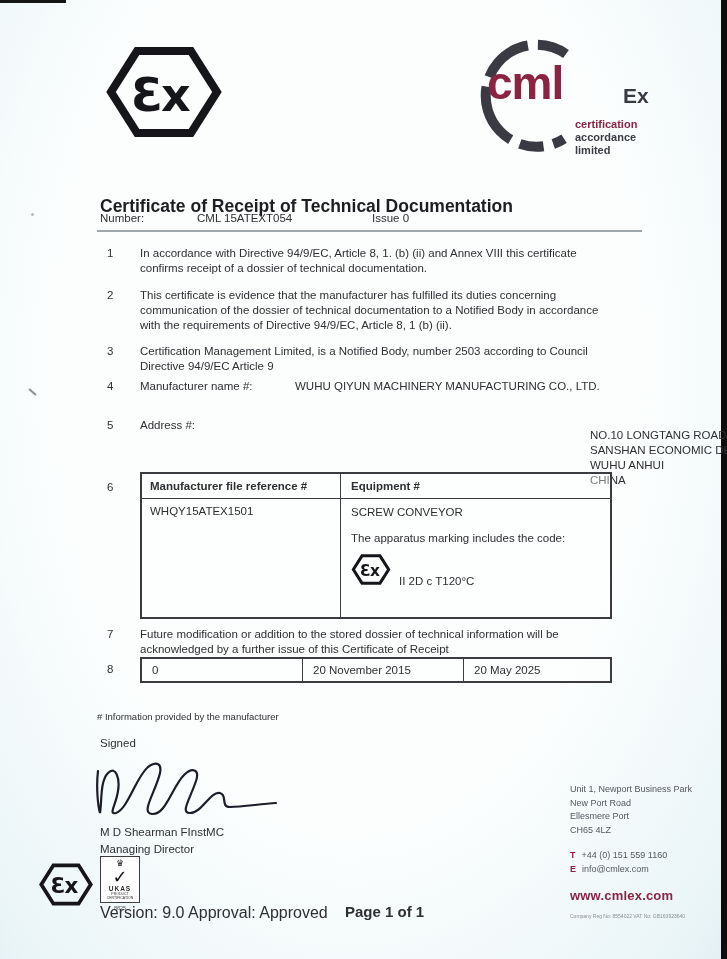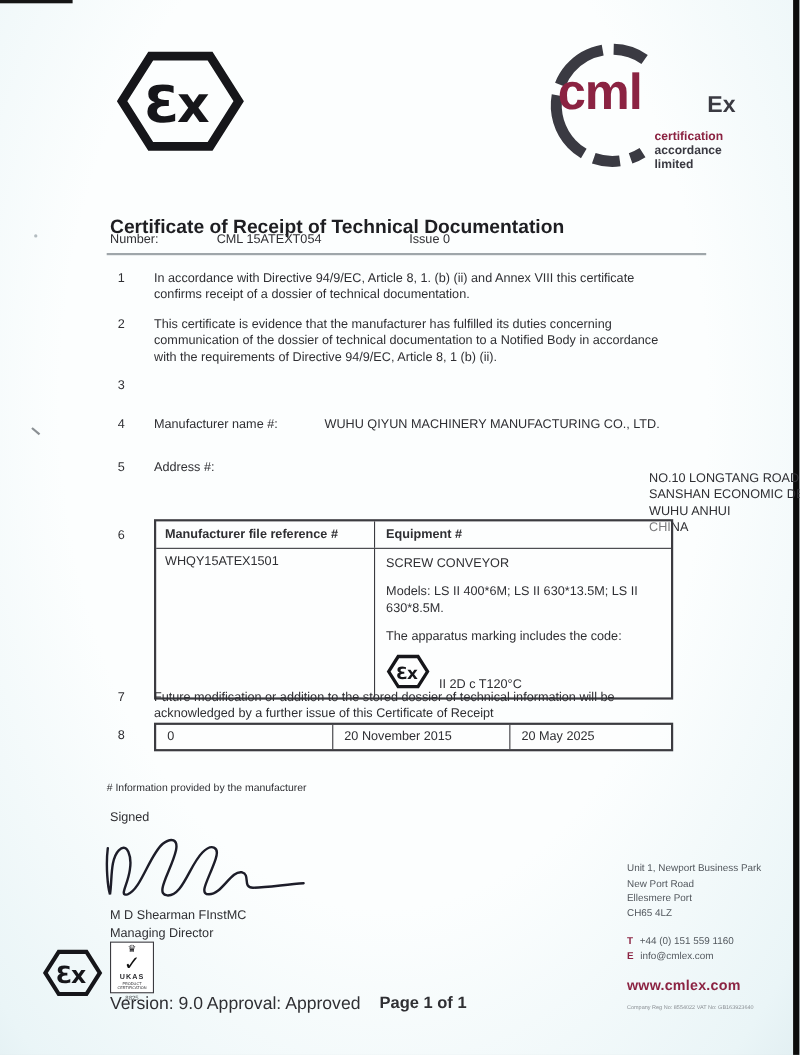--- a/index.html
+++ b/index.html
@@ -11,21 +11,21 @@
   }
   
   .scan-edge-right { position:absolute; right:0; top:0; width:6px; height:100%; background:#0c0c0c; }
   .scan-edge-top { position:absolute; left:0; top:0; width:66px; height:3px; background:#151515; }
   .speck-a { position:absolute; left:28px; top:391px; width:9px; height:2px; background:#8a8f93; transform:rotate(40deg); }
   .speck-b { position:absolute; left:31px; top:213px; width:3px; height:3px; background:#b3bcc0; border-radius:50%; }
 
   
   .ex-logo-top { position:absolute; left:104px; top:40px; }
   .ex-hex text { font-family:"DejaVu Sans", sans-serif; font-weight:bold; fill:#16161a; }
-  .cml-logo { position:absolute; left:482px; top:36px; width:175px; height:120px; }
+  .cml-logo { position:absolute; left:462px; top:36px; width:175px; height:120px; }
   .cml-arc { position:absolute; left:0; top:0; }
   .cml-word { position:absolute; left:25px; top:24px; font-size:46px; font-weight:bold; letter-spacing:-1px; line-height:1; }
   .cml-ex { position:absolute; left:113px; top:48px; font-size:21px; font-weight:bold; }
   .cml-l1 { position:absolute; left:113px; top:82px; font-size:11px; font-weight:bold; line-height:13px; }
   .cml-l2 { position:absolute; left:113px; top:95px; font-size:11px; font-weight:bold; line-height:13px; }
   .cml-l3 { position:absolute; left:113px; top:108px; font-size:11px; font-weight:bold; line-height:13px; }
 
   
   .title { position:absolute; left:100px; top:184px; font-size:17.5px; font-weight:bold; color:#1e1e22; }
   .num-row { position:absolute; left:0; top:212px; width:100%; font-size:11.5px; }
@@ -129,20 +129,21 @@
     <div class="item-text">In accordance with Directive 94/9/EC, Article 8, 1. (b) (ii) and Annex VIII this certificate confirms receipt of a dossier of technical documentation.</div>
   </div>
 
   <div class="item" style="top:288px">
     <span class="item-num">2</span>
     <div class="item-text">This certificate is evidence that the manufacturer has fulfilled its duties concerning communication of the dossier of technical documentation to a Notified Body in accordance with the requirements of Directive 94/9/EC, Article 8, 1 (b) (ii).</div>
   </div>
 
   <div class="item" style="top:344px">
     <span class="item-num">3</span>
+    <div class="item-text">Certification Management Limited, is a Notified Body, number 2503 according to Council Directive 94/9/EC Article 9</div>
   </div>
 
   <div class="item" style="top:379px">
     <span class="item-num">4</span>
     <span class="inline-label">Manufacturer name #:</span>
     <div class="inline-value">WUHU QIYUN MACHINERY MANUFACTURING CO., LTD.</div>
   </div>
 
   <div class="item" style="top:418px">
     <span class="item-num">5</span>
@@ -161,21 +162,20 @@
 
   <div class="eq-table">
     <div class="eq-row eq-head">
       <div class="eq-c1">Manufacturer file reference #</div>
       <div class="eq-c2">Equipment #</div>
     </div>
     <div class="eq-row eq-body">
       <div class="eq-c1">WHQY15ATEX1501</div>
       <div class="eq-c2">
         <p>SCREW CONVEYOR</p>
-        <p>Models: LS II 400*6M; LS II 630*13.5M; LS II 630*8.5M.</p>
         <p style="margin-bottom:6px;">The apparatus marking includes the code:</p>
         <div class="marking-row">
           <svg class="ex-hex" width="40" height="35" viewBox="0 0 120 104">
             <polygon points="7,52 33,11 87,11 113,52 87,93 33,93" fill="none" stroke="#16161a" stroke-width="9"></polygon>
             <text x="27" y="71" font-size="46" letter-spacing="-2">Ɛx</text>
           </svg>
           <span>II 2D c T120°C</span>
         </div>
       </div>
     </div>

